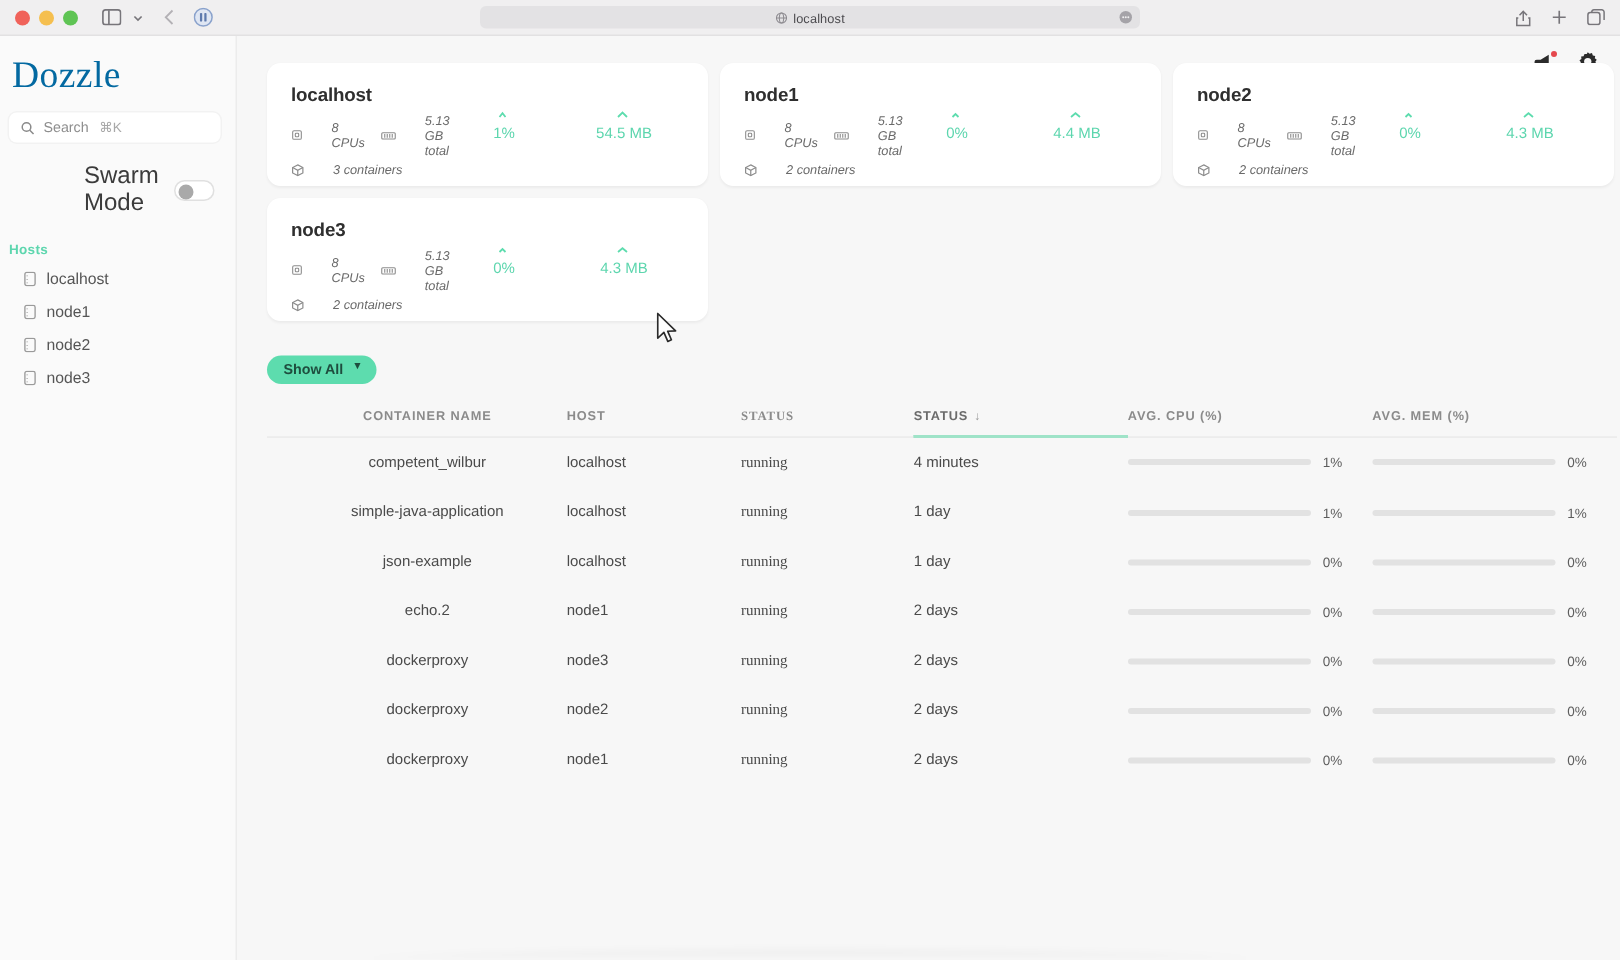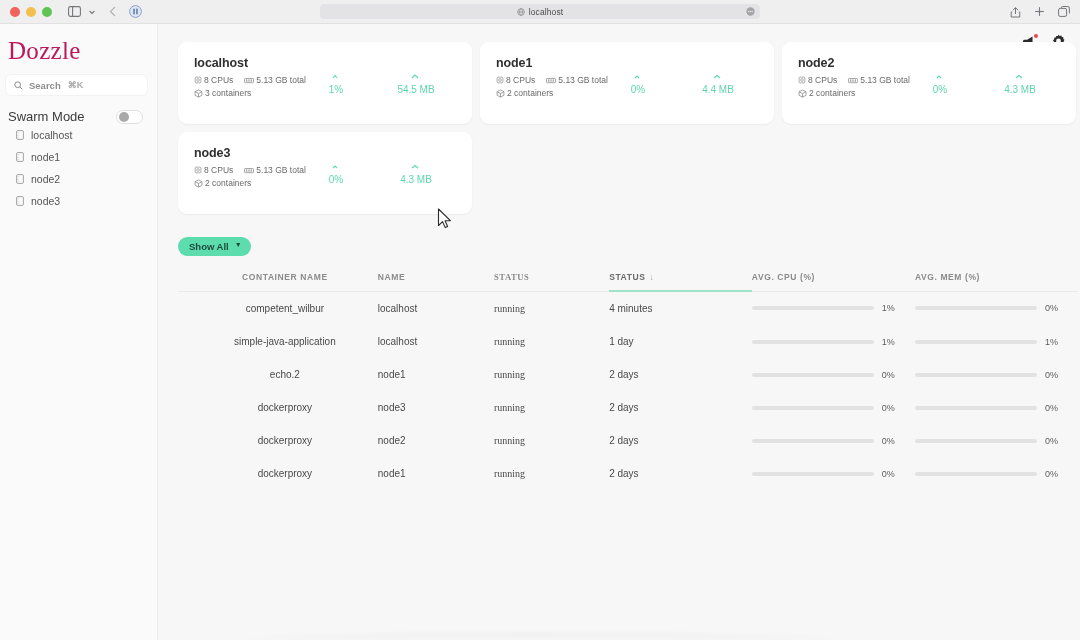--- a/index.html
+++ b/index.html
@@ -53,44 +53,43 @@
   
   .sidebar {
     width: 158px; flex: 0 0 158px;
     background: #fafafa;
     border-right: 1px solid #ececec;
     padding: 0;
     display: flex; flex-direction: column;
   }
   .logo {
     font-family: "Liberation Serif", serif;
-    font-size: 25px; color: #be185d;
+    font-size: 25px; color: #0369a1;
     padding: 14px 0 10px 8px;
     letter-spacing: .3px;
     line-height: 1;
   }
   .search {
     margin: 2px 10px 0 6px;
     height: 20px;
     background: #ffffff;
     border-radius: 5px;
     display: flex; align-items: center; gap: 6px;
     padding: 0 8px;
     box-shadow: 0 0 0 1px rgba(0,0,0,0.03);
-    font-weight: bold;
   }
   .search .s-icon { color: #8a8a8a; display: flex; }
   .search .s-label { font-size: 9.5px; color: #8e8e8e; }
   .search .s-kbd { font-size: 9px; color: #a8a8a8; margin-left: 1px; }
 
   .swarm {
     display: flex; align-items: center; justify-content: space-between;
     padding: 14px 14px 0 8px;
   }
-  .swarm-label { font-size: 13px; color: #3b3b3b; }
+  .swarm-label { font-size: 16px; color: #3b3b3b; margin-left: 48px; }
   .toggle {
     width: 27px; height: 14px; border-radius: 8px;
     background: #ffffff; border: 1px solid #e0e0e0;
     position: relative; flex: 0 0 27px;
   }
   .toggle .knob {
     position: absolute; left: 2px; top: 1.5px;
     width: 10px; height: 10px; border-radius: 50%;
     background: #a9a9a9;
   }
@@ -127,21 +126,21 @@
     display: flex;
     position: relative;
   }
   .card-left { flex: 1; }
   .card-title { font-size: 12.5px; font-weight: bold; color: #2f2f2f; letter-spacing: -.1px; }
   .card-meta {
     display: flex; align-items: center; gap: 11px;
     margin-top: 5px;
     font-size: 8.5px; color: #6a6a6a;
   }
-  .meta-item { display: flex; align-items: center; gap: 2px; }
+  .meta-item { display: flex; align-items: center; gap: 19px; font-style: italic; }
   .meta-item .m-icon { color: #8d8d8d; display: flex; }
   .card-metrics { display: flex; gap: 28px; padding-right: 14px; padding-top: 6px; }
   .metric { width: 52px; text-align: center; position: relative; }
   .spark {
     height: 18px; display: flex; align-items: flex-end; justify-content: center;
   }
   .spark svg { display: block; }
   .metric-value { font-size: 10px; color: #5dd6ae; margin-top: 4px; }
 
   
@@ -296,20 +295,21 @@
         <span class="s-kbd">⌘K</span>
       </div>
 
       <div class="swarm">
         <span class="swarm-label">Swarm Mode</span>
         <span class="toggle">
           <span class="knob"></span>
         </span>
       </div>
 
+      <div class="hosts-label">Hosts</div>
 
       <div class="host-item">
         <span class="h-icon">
           <svg width="8" height="10" viewBox="0 0 8 10" fill="none" stroke="currentColor" stroke-width="0.9">
             <rect x="0.6" y="0.6" width="6.8" height="8.8" rx="1.2"></rect>
             <line x1="2.1" y1="2.6" x2="2.1" y2="3.1"></line>
             <line x1="2.1" y1="5" x2="2.1" y2="5.5"></line>
             <line x1="2.1" y1="7.3" x2="2.1" y2="7.8"></line>
           </svg>
         </span>
@@ -612,21 +612,21 @@
         <span class="pill">
           <span>Show All</span>
           <span class="caret">▼</span>
         </span>
       </div>
 
       <table>
         <thead>
           <tr>
             <th class="col-name">CONTAINER NAME</th>
-            <th class="col-host">NAME</th>
+            <th class="col-host">HOST</th>
             <th class="col-status">STATUS</th>
             <th class="col-created sorted">
               <span>STATUS</span><span class="sort-arrow">↓</span>
             </th>
             <th class="col-cpu">AVG. CPU (%)</th>
             <th class="col-mem">AVG. MEM (%)</th>
           </tr>
         </thead>
         <tbody id="tbody">
             <tr>
@@ -659,20 +659,38 @@
                 </span>
               </td>
               <td class="col-mem">
                 <span class="bar-cell">
                   <span class="bar-track"><span class="bar-fill" style="width:1%"></span></span>
                   <span class="bar-pct">1%</span>
                 </span>
               </td>
             </tr>
             <tr>
+              <td class="col-name">json-example</td>
+              <td class="col-host">localhost</td>
+              <td class="col-status">running</td>
+              <td class="col-created">1 day</td>
+              <td class="col-cpu">
+                <span class="bar-cell">
+                  <span class="bar-track"><span class="bar-fill" style="width:0%"></span></span>
+                  <span class="bar-pct">0%</span>
+                </span>
+              </td>
+              <td class="col-mem">
+                <span class="bar-cell">
+                  <span class="bar-track"><span class="bar-fill" style="width:0%"></span></span>
+                  <span class="bar-pct">0%</span>
+                </span>
+              </td>
+            </tr>
+            <tr>
               <td class="col-name">echo.2</td>
               <td class="col-host">node1</td>
               <td class="col-status">running</td>
               <td class="col-created">2 days</td>
               <td class="col-cpu">
                 <span class="bar-cell">
                   <span class="bar-track"><span class="bar-fill" style="width:0%"></span></span>
                   <span class="bar-pct">0%</span>
                 </span>
               </td>

